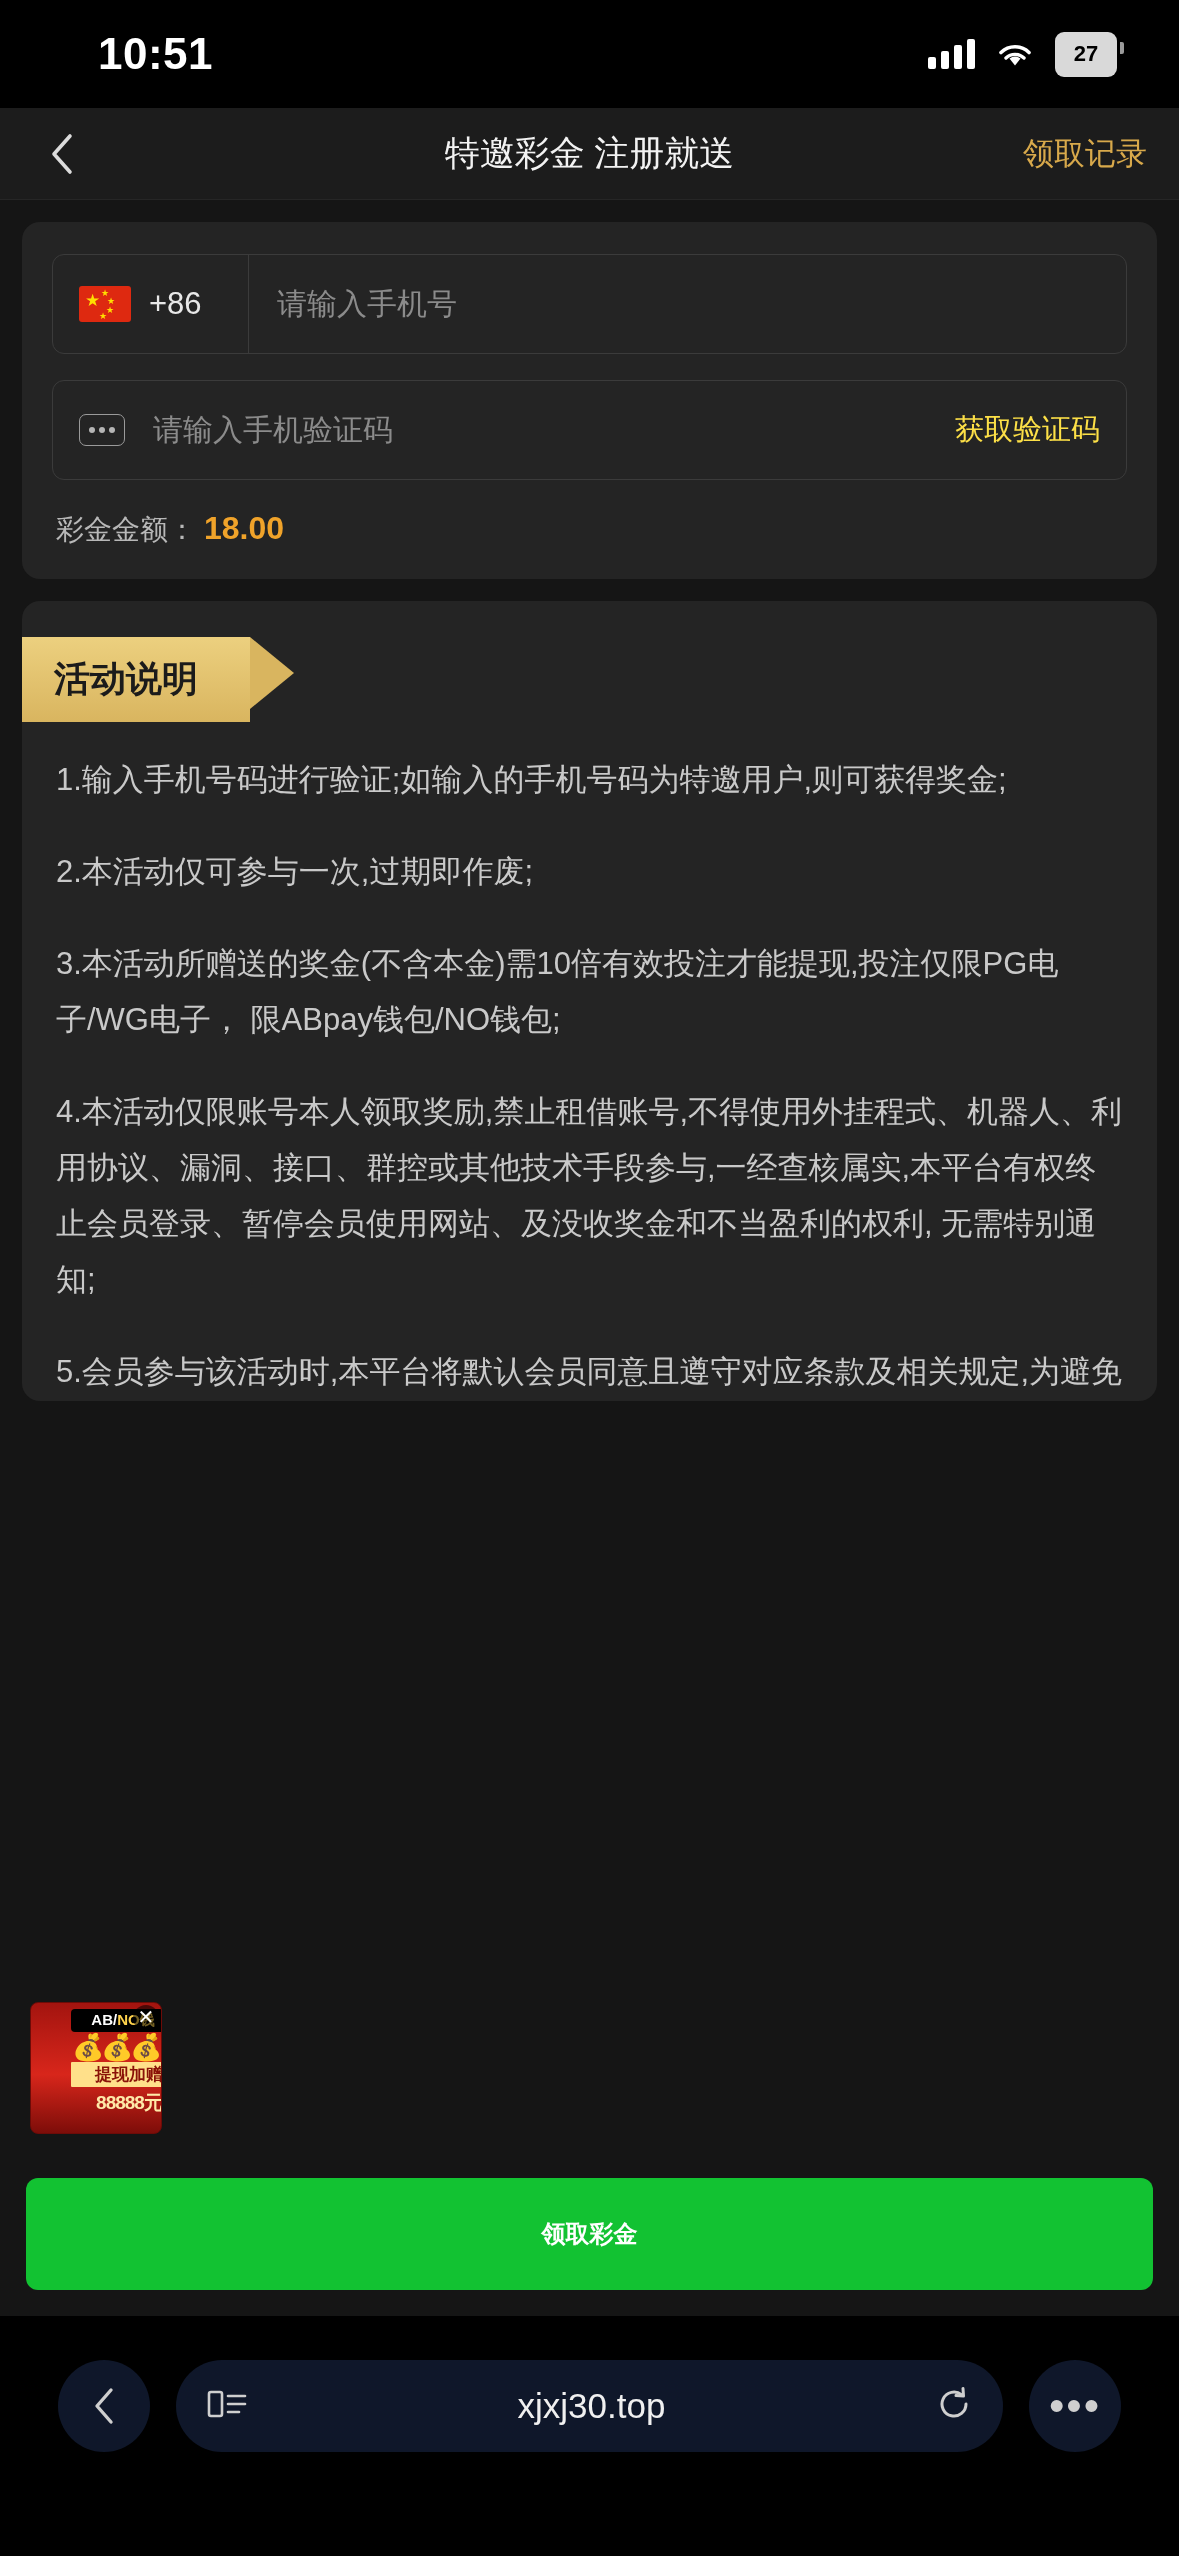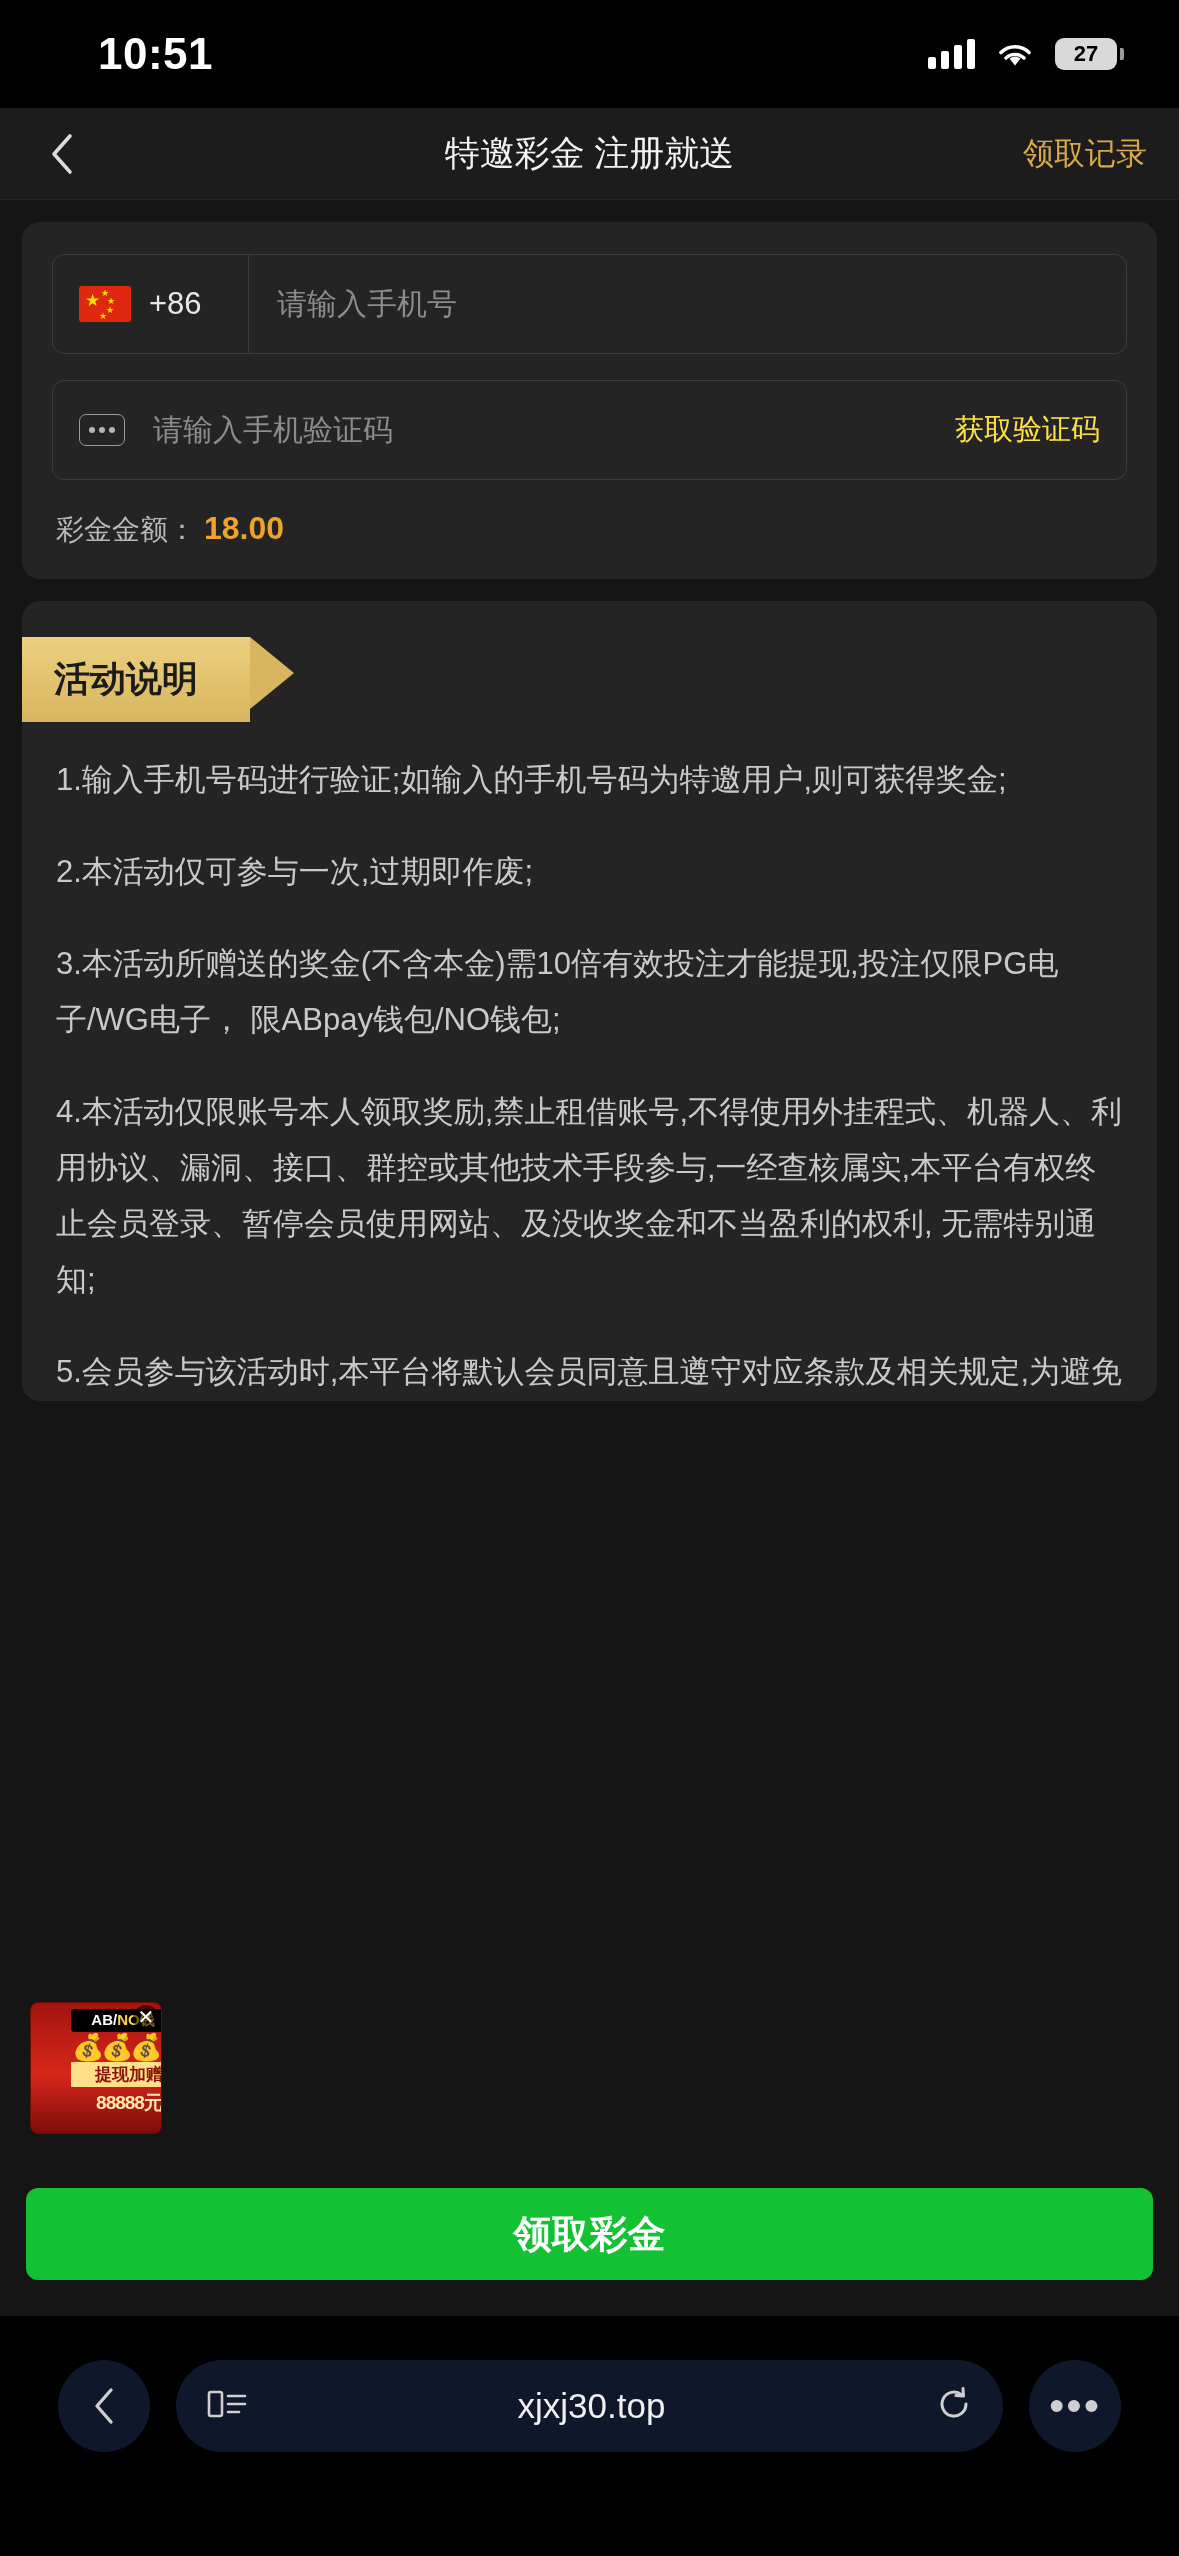--- a/index.html
+++ b/index.html
@@ -52,21 +52,21 @@
     background: #fff;
     border-radius: 2px;
   }
   .signal-bars i:nth-child(1) { height: 12px; }
   .signal-bars i:nth-child(2) { height: 18px; }
   .signal-bars i:nth-child(3) { height: 24px; }
   .signal-bars i:nth-child(4) { height: 30px; }
   .wifi-icon { width: 40px; height: 30px; position: relative; }
   .battery {
     width: 62px;
-    height: 32px;
+    height: 45px;
     border-radius: 9px;
     background: #d9d9d9;
     color: #000;
     font-size: 22px;
     font-weight: 700;
     display: flex;
     align-items: center;
     justify-content: center;
     position: relative;
   }
@@ -343,25 +343,25 @@
   
   .cta-wrap {
     flex: 0 0 164px;
     background: #151515;
     display: flex;
     align-items: center;
     padding: 0 26px;
   }
   .cta {
     width: 100%;
-    height: 92px;
+    height: 112px;
     border-radius: 12px;
     background: #12c232;
     color: #fff;
-    font-size: 38px;
+    font-size: 24px;
     font-weight: 600;
     border: none;
     display: flex;
     align-items: center;
     justify-content: center;
     font-family: "Liberation Sans", sans-serif;
   }
 
   
   .browserbar {

